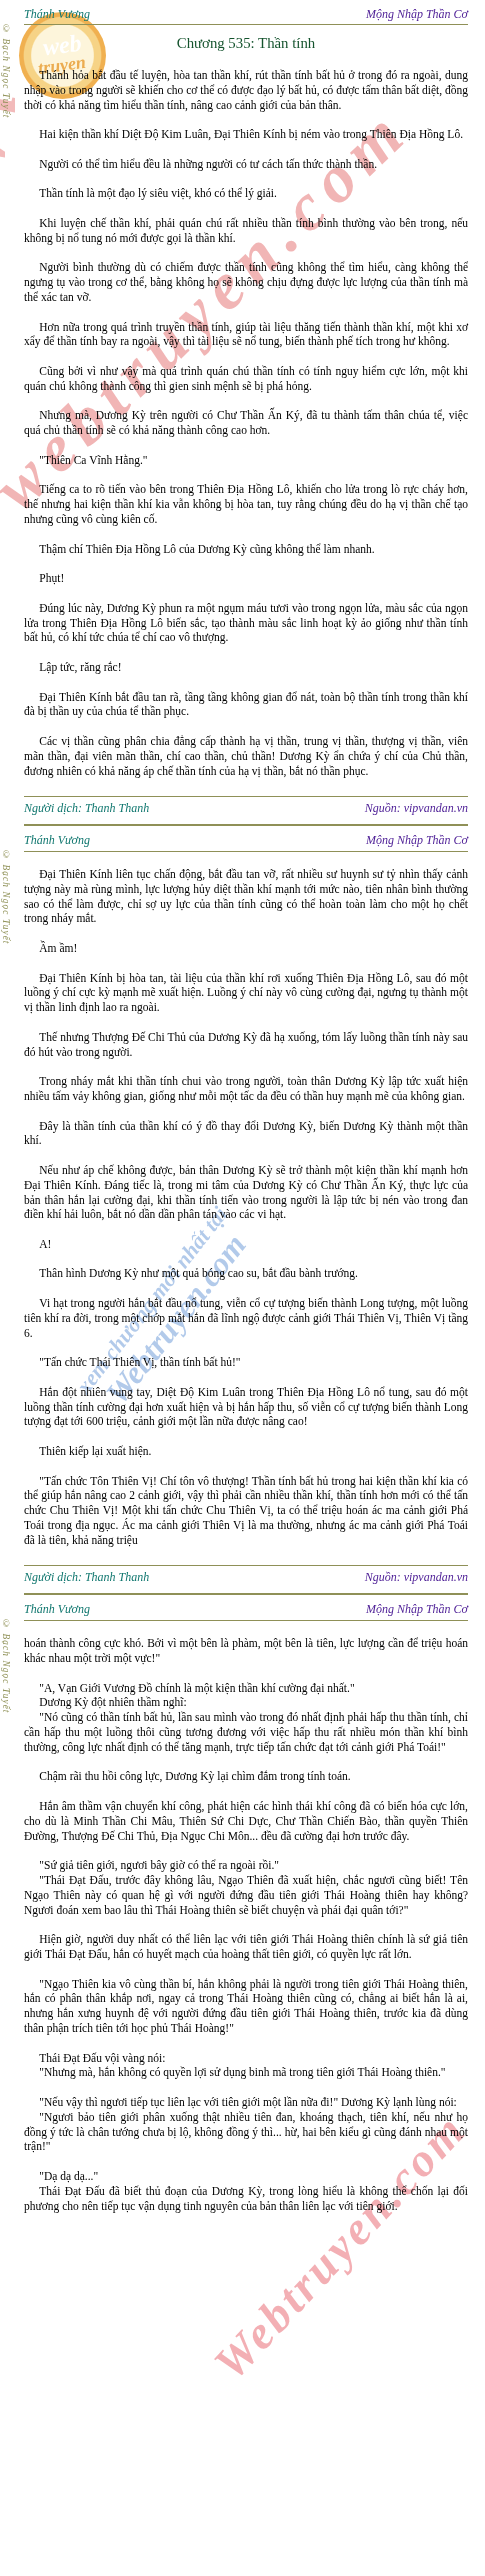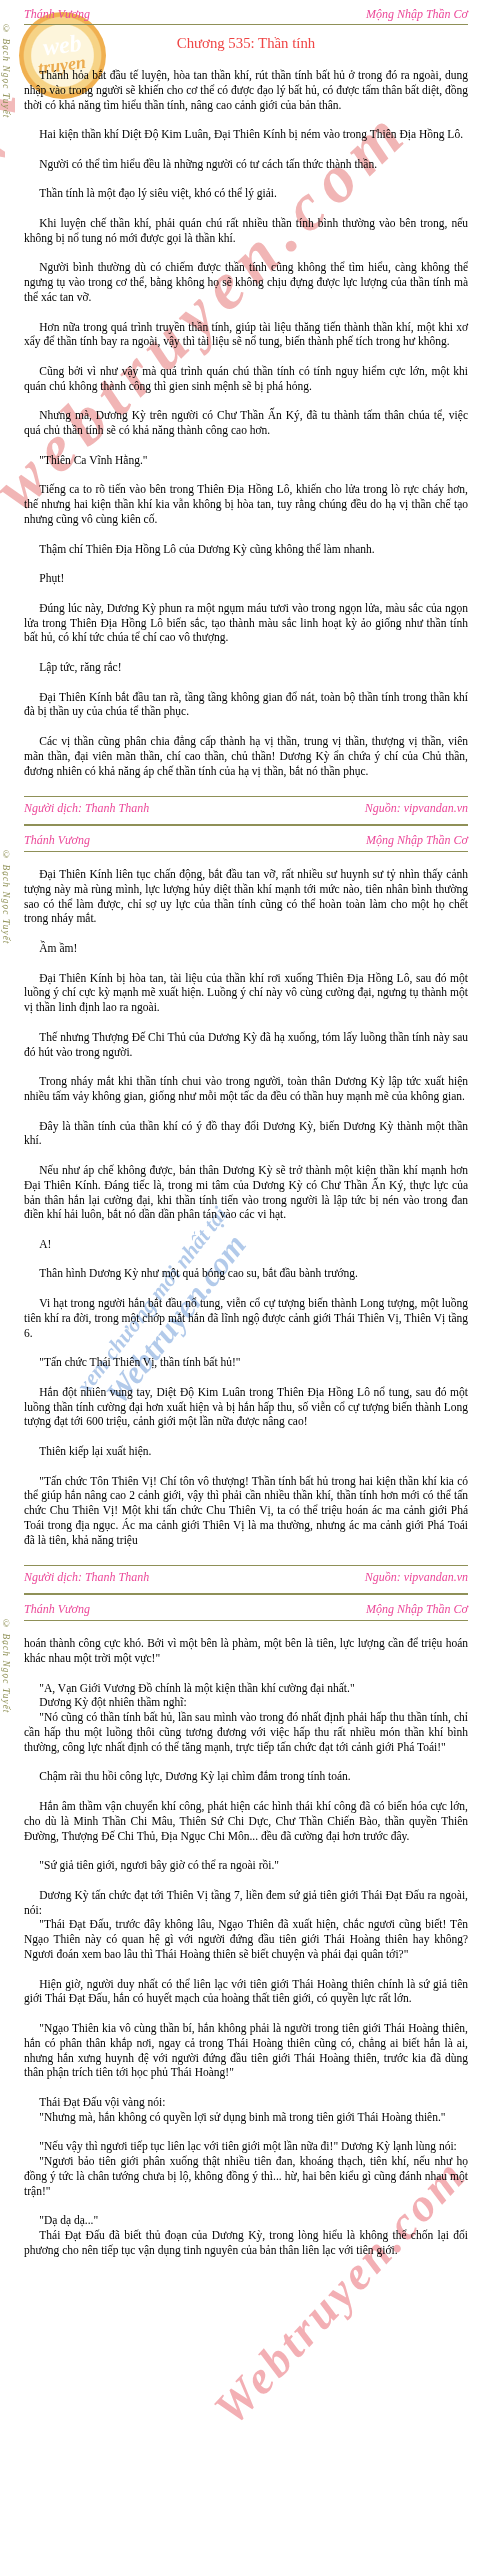--- a/index.html
+++ b/index.html
@@ -13,26 +13,26 @@
     color:#000;
   }
   .page{position:relative;padding:3.3px 17px 0 24px;}
   .content{position:relative;z-index:1;}
   .head-row,.foot-row{
     display:flex;justify-content:space-between;align-items:baseline;
     font-style:italic;font-size:12px;line-height:14px;
   }
   .head-row{padding:3.3px 0 3.8px 0;}
   .foot-row{padding:3.8px 0 4.4px 0;}
-  .green-txt{color:#ec4899;}
-  .orange-txt{color:#ec4899;}
+  .green-txt{color:#0f766e;}
+  .orange-txt{color:#4c1d95;}
   .rule{height:1.1px;background:#8f9057;border:0;margin:0;}
   .rule-thick{height:2.7px;background:#8f9057;border:0;margin:4.4px 0 0 0;}
   .chapter-title{
-    text-align:center;color:#ef4444;font-size:14.8px;font-weight:normal;
+    text-align:center;color:#14532d;font-size:14.8px;font-weight:normal;
     margin:9.8px 0 0 0;line-height:17.5px;
   }
   .paras{margin-top:15.3px;}
   .paras p{
     margin:14.8px 0 0 0;font-size:11.5px;line-height:14.8px;
     text-align:justify;text-indent:15.3px;
   }
   .paras p:first-child{margin-top:0;}
   .paras p.joined{margin-top:0;}
   .paras p.noindent{text-indent:0;}
@@ -177,21 +177,20 @@
       </div>
       <hr class="rule">
       <div class="paras">
           <p class="noindent">hoán thành công cực khó. Bởi vì một bên là phàm, một bên là tiên, lực lượng cần để triệu hoán khác nhau một trời một vực!"</p>
           <p>"A, Vạn Giới Vương Đồ chính là một kiện thần khí cường đại nhất."</p>
           <p class="joined">Dương Kỳ đột nhiên thầm nghĩ:</p>
           <p class="joined">"Nó cũng có thần tính bất hủ, lần sau mình vào trong đó nhất định phải hấp thu thần tính, chỉ cần hấp thu một luồng thôi cũng tương đương với việc hấp thu rất nhiều món thần khí bình thường, công lực nhất định có thể tăng mạnh, trực tiếp tấn chức đạt tới cảnh giới Phá Toái!"</p>
           <p>Chậm rãi thu hồi công lực, Dương Kỳ lại chìm đắm trong tính toán.</p>
           <p>Hắn âm thầm vận chuyển khí công, phát hiện các hình thái khí công đã có biến hóa cực lớn, cho dù là Minh Thần Chi Mâu, Thiên Sứ Chi Dực, Chư Thần Chiến Bào, thần quyền Thiên Đường, Thượng Đế Chi Thủ, Địa Ngục Chi Môn... đều đã cường đại hơn trước đây.</p>
           <p>"Sứ giả tiên giới, ngươi bây giờ có thể ra ngoài rồi."</p>
-          <p>Dương Kỳ tấn chức đạt tới Thiên Vị tầng 7, liền đem sứ giả tiên giới Thái Đạt Đấu ra ngoài, nói:</p>
           <p class="joined">"Thái Đạt Đấu, trước đây không lâu, Ngạo Thiên đã xuất hiện, chắc ngươi cũng biết! Tên Ngạo Thiên này có quan hệ gì với người đứng đầu tiên giới Thái Hoàng thiên hay không? Ngươi đoán xem bao lâu thì Thái Hoàng thiên sẽ biết chuyện và phái đại quân tới?"</p>
           <p>Hiện giờ, người duy nhất có thể liên lạc với tiên giới Thái Hoàng thiên chính là sứ giả tiên giới Thái Đạt Đấu, hắn có huyết mạch của hoàng thất tiên giới, có quyền lực rất lớn.</p>
           <p>"Ngạo Thiên kia vô cùng thần bí, hắn không phải là người trong tiên giới Thái Hoàng thiên, hắn có phân thân khắp nơi, ngay cả trong Thái Hoàng thiên cũng có, chẳng ai biết hắn là ai, nhưng hắn xưng huynh đệ với người đứng đầu tiên giới Thái Hoàng thiên, trước kia đã dùng thân phận trích tiên tới học phủ Thái Hoàng!"</p>
           <p>Thái Đạt Đấu vội vàng nói:</p>
           <p class="joined">"Nhưng mà, hắn không có quyền lợi sử dụng binh mã trong tiên giới Thái Hoàng thiên."</p>
           <p>"Nếu vậy thì ngươi tiếp tục liên lạc với tiên giới một lần nữa đi!" Dương Kỳ lạnh lùng nói:</p>
           <p class="joined">"Ngươi bảo tiên giới phân xuống thật nhiều tiên đan, khoáng thạch, tiên khí, nếu như họ đồng ý tức là chân tướng chưa bị lộ, không đồng ý thì... hừ, hai bên kiểu gì cũng đánh nhau một trận!"</p>
           <p>"Dạ dạ dạ..."</p>
           <p class="joined">Thái Đạt Đấu đã biết thủ đoạn của Dương Kỳ, trong lòng hiểu là không thể chốn lại đối phương cho nên tiếp tục vận dụng tinh nguyên của bản thân liên lạc với tiên giới.</p>
         </div>

